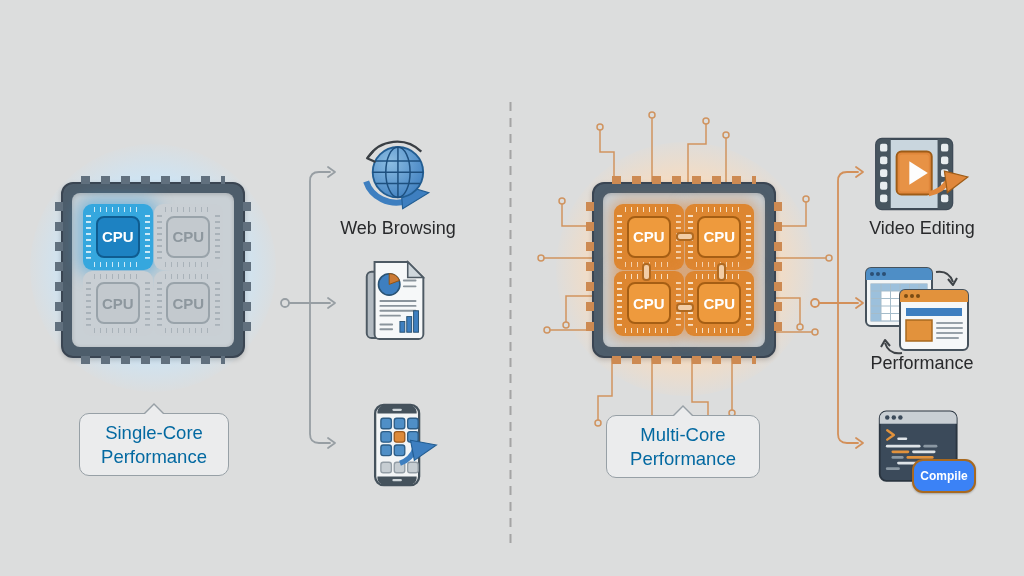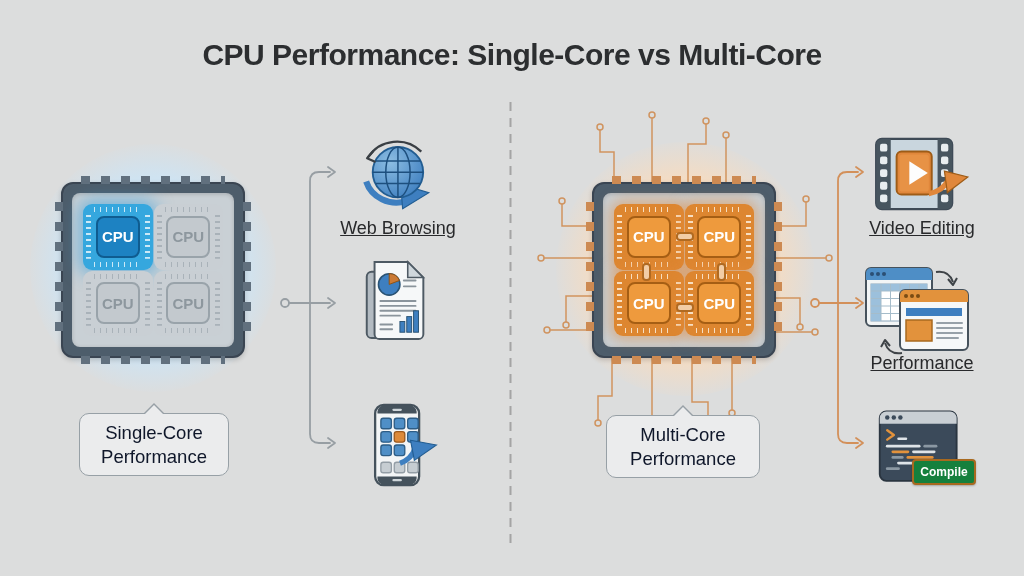--- a/index.html
+++ b/index.html
@@ -50,44 +50,43 @@
   .core-idle .core-inner{background:#c3c9ce;border-color:#99a3aa;color:#8d979e;}
   .core-multi{--wh:rgba(255,245,230,.8);background:#dd8630;
     box-shadow:0 0 14px 4px rgba(230,140,60,.5);}
   .core-multi .core-inner{background:#ee9a3d;border-color:#a55e14;color:#ffffff;}
   .link{position:absolute;background:#f2cda6;border:2px solid #b06a22;border-radius:4px;
     box-sizing:border-box;z-index:2;}
   .link-h{width:18px;height:9px;}
   .link-v{width:9px;height:18px;}
 
   .bubble{position:absolute;background:#ebeced;border:1.5px solid #97a0a6;border-radius:10px;
-    text-align:center;font-size:18.5px;color:#0f172a;line-height:1.28;padding:7px 4px;
+    text-align:center;font-size:18.5px;color:#0369a1;line-height:1.28;padding:7px 4px;
     white-space:pre-line;z-index:3;box-sizing:border-box;}
   .bubble::before{content:"";position:absolute;top:-11px;left:50%;margin-left:-11px;
     border-left:11px solid transparent;border-right:11px solid transparent;
     border-bottom:11px solid #97a0a6;}
   .bubble::after{content:"";position:absolute;top:-9px;left:50%;margin-left:-9px;
     border-left:9px solid transparent;border-right:9px solid transparent;
     border-bottom:9px solid #ebeced;}
 
   .icon{position:absolute;z-index:3;}
   .icon-label{position:absolute;text-align:center;font-size:18px;color:#28292b;
-    line-height:1.24;white-space:pre-line;z-index:3;text-decoration:underline;}
-
-  .compile-badge{position:absolute;left:912px;top:459px;width:64px;height:26px;
-    background:#15803d;border:2px solid #a8691f;border-radius:4px;color:#fff;
+    line-height:1.24;white-space:pre-line;z-index:3;}
+
+  .compile-badge{position:absolute;left:912px;top:459px;width:64px;height:34px;
+    background:#3b82f6;border:2px solid #a8691f;border-radius:11px;color:#fff;
     font-size:12px;font-weight:bold;display:flex;align-items:center;justify-content:center;
     z-index:4;box-sizing:border-box;box-shadow:0 1px 2px rgba(0,0,0,.25);}
 </style>
 </head>
 <body>
 
 <div class="stage">
 
-  <div class="title">CPU Performance: Single-Core vs Multi-Core</div>
 
   <div class="glow glow-blue"></div>
   <div class="glow glow-orange"></div>
 
   <svg class="wire-layer" viewBox="0 0 1024 576">
 
     <line x1="510.5" y1="102" x2="510.5" y2="546" stroke="#a4a4a4" stroke-width="2" stroke-dasharray="9 7"></line>
 
     <g stroke="#979ea3" stroke-width="1.8" fill="none" stroke-linejoin="round" stroke-linecap="round">
       <circle cx="285" cy="303" r="4" fill="#dcdddd"></circle>

